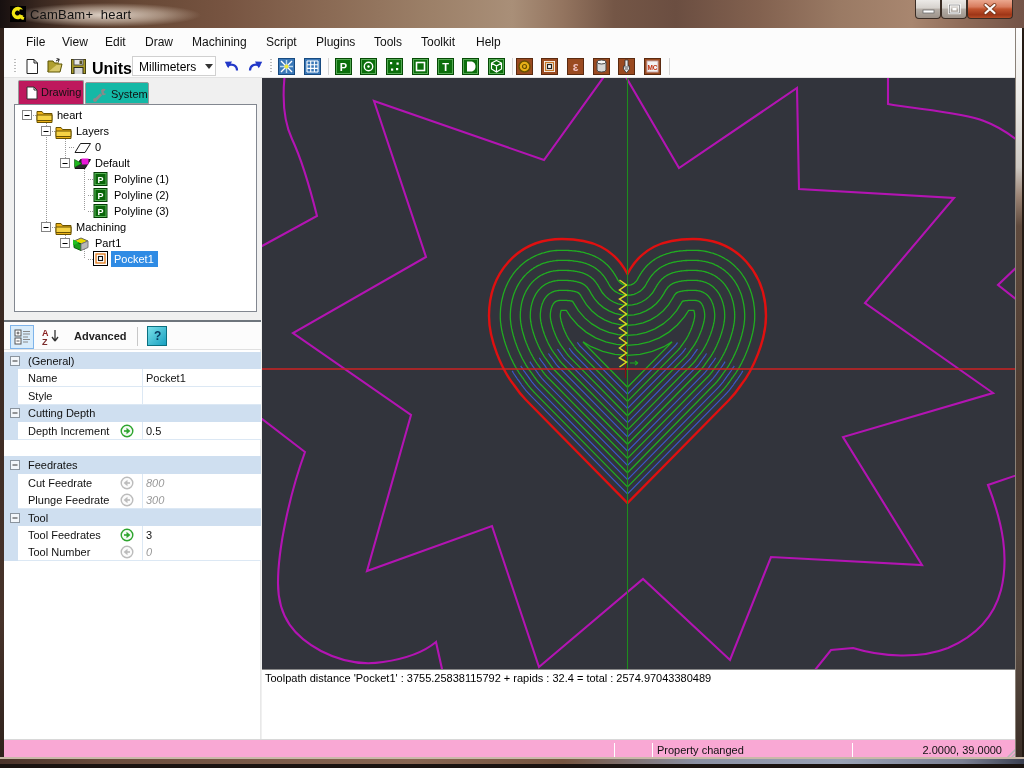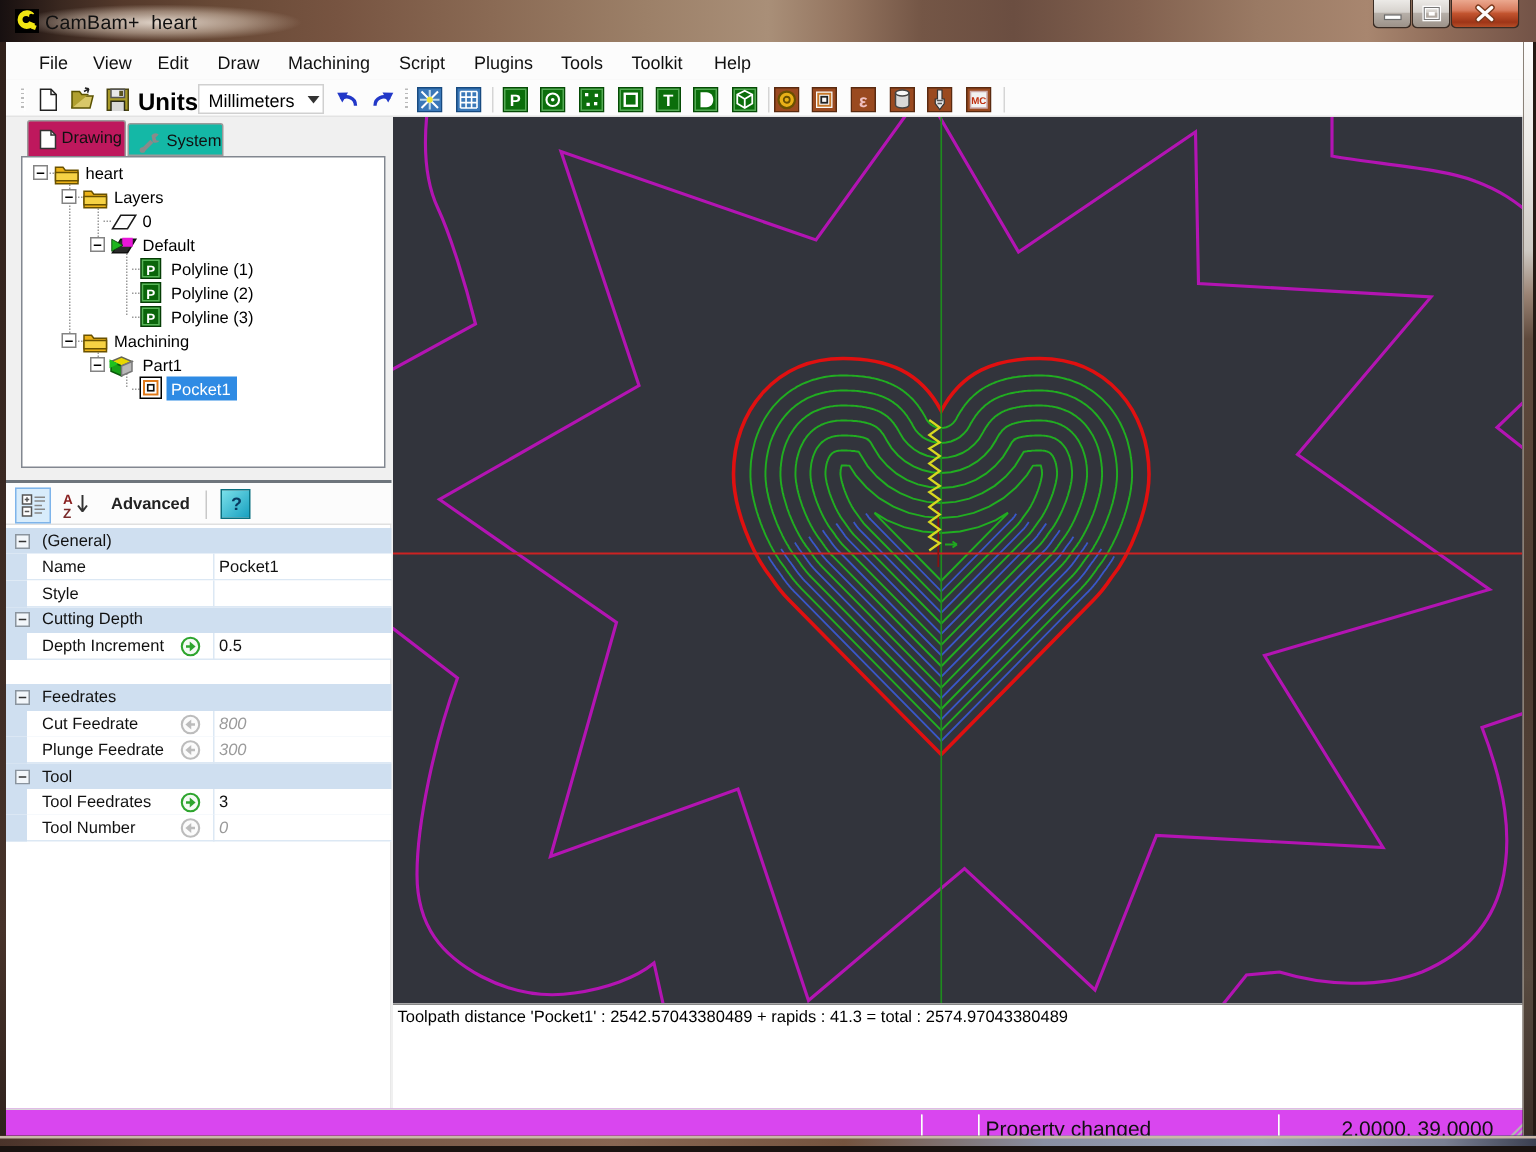--- a/index.html
+++ b/index.html
@@ -33,21 +33,21 @@
 .pgind{position:absolute;left:0;top:0;width:14px;height:18px;background:#cfdff0}
 .pglabel{position:absolute;left:24px;top:3px;color:#111}
 .pgvaltxt{position:absolute;left:142px;top:3px;color:#111}
 .pgdflt{color:#9a9a9a;font-style:italic}
 .pgline{border-bottom:1px solid #dce8f4}
 .pgdiv{position:absolute;left:138px;top:0;width:1px;height:18px;background:#dce8f4}
 #canvas{position:absolute;left:258px;top:50px;width:753px;height:591px;background:#32343c;overflow:hidden}
 #msgbox{position:absolute;left:258px;top:641px;width:753px;height:70px;background:#fff;border-top:1px solid #888;font-size:11px}
 #msg1{position:absolute;left:1px;top:2px;width:751px;height:14px;color:#000;padding-left:2px;white-space:nowrap}
 #msg2{position:absolute;left:1px;top:16px;width:751px;height:14px;color:#fff;background:#2e86e0;padding-left:2px;white-space:nowrap}
-#statusbar{position:absolute;left:0;top:711px;width:1015px;height:19px;background:#d946ef;border-top:1px solid #d8d8d8;font-size:14px;color:#111}
+#statusbar{position:absolute;left:0;top:711px;width:1015px;height:19px;background:#f9a8d4;border-top:1px solid #d8d8d8;font-size:11px;color:#111}
 .sbsep{position:absolute;top:3px;width:1px;height:16px;background:#d0d0d0;border-right:1px solid #fff}
 #borderL{position:absolute;left:0;top:28px;width:4px;height:740px;background:linear-gradient(180deg,#30211b,#3a2922 40%,#47332a 80%,#2e211c)}
 #borderR{position:absolute;left:1015px;top:28px;width:9px;height:733px;background:linear-gradient(180deg,#fdfdfd 0,#eceae6 10%,#cdc9c3 19%,#9a8374 23%,#5f4a3d 27%,#4c3a30 55%,#584a40 85%,#3a2d26 100%);box-shadow:inset -2px 0 0 #241a14,inset 1px 0 0 #8a8178}
 #borderB{position:absolute;left:0px;top:757px;width:1024px;height:11px;background:linear-gradient(90deg,#4a332a 0,#6a4c3c 10%,#7a5a48 25%,#886652 40%,#75543f 55%,#8a8fa2 68%,#9aa2b5 82%,#7a7f92 94%,#3a3f50 100%);box-shadow:inset 0 2px 0 #c9b8a8,inset 0 -4px 0 #1a1310}
 svg{display:block}
 svg text{font-family:"Liberation Sans",sans-serif}
 </style></head>
 <body>
 <div id="win">
 <div id="titlebar">
@@ -456,28 +456,28 @@
           </g>
 <path d="M365.5,196 C352,170 330,161 300,161 C255,161 227,196 227,238 C227,262 240,292 252,307 C256,313 260,318 264,322 L365.5,425 L467,322 C471,318 475,313 479,307 C491,292 504,262 504,238 C504,196 476,161 431,161 C401,161 379,170 365.5,196 Z" fill="none" stroke="#e01010" stroke-width="2.4"></path>
 <line x1="365.5" y1="0" x2="365.5" y2="591" stroke="#1e8c1e" stroke-width="1.1"></line>
 <line x1="0" y1="291" x2="753" y2="291" stroke="#cc2222" stroke-width="1.4"></line>
 <line x1="363.5" y1="262" x2="363.5" y2="300" stroke="#8a1010" stroke-width="1.1"></line>
 <polyline points="357.5,202 364.5,207 357.5,212 364.5,217 357.5,221 364.5,226 357.5,231 364.5,236 357.5,241 364.5,246 357.5,250 364.5,255 357.5,260 364.5,265 357.5,270 364.5,275 357.5,280 364.5,284 357.5,289" fill="none" stroke="#d8d820" stroke-width="1.5"></polyline>
 <path d="M368 285 h8 m0 0 l-3 -2 m3 2 l-3 2" stroke="#1fa81f" stroke-width="1.2" fill="none"></path>
 </svg>
 </div>
 <div id="msgbox">
-<div id="msg1">Toolpath distance 'Pocket1' : 2542.57043380489 + rapids : 41.3 = total : 2574.97043380489</div>
+<div id="msg1">Toolpath distance 'Pocket1' : 3755.25838115792 + rapids : 32.4 = total : 2574.97043380489</div>
 </div>
 <div id="statusbar">
 <div class="sbsep" style="left:610px"></div>
 <div class="sbsep" style="left:648px"></div>
 <div class="sbsep" style="left:848px"></div>
 <span class="abs" style="left:653px;top:4px">Property changed</span>
-<span class="abs" style="left:866px;top:4px;width:150px;text-align:center">2.0000, 39.0000</span>
+<span class="abs" style="left:848px;top:4px;width:150px;text-align:right">2.0000, 39.0000</span>
 <svg class="abs" style="left:1000px;top:7px" width="13" height="13">
           <path d="M12 2 L2 12 M12 6 L6 12 M12 10 L10 12" stroke="#b5b5b5" stroke-width="1.5"></path>
         </svg>
 </div>
 </div>
 <div id="borderL"></div>
     <div id="borderR"></div>
     <div id="borderB"></div>
 </div>
 

